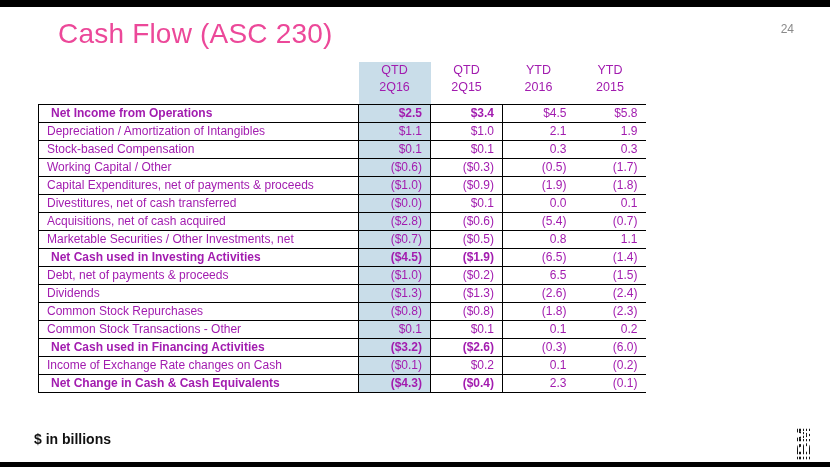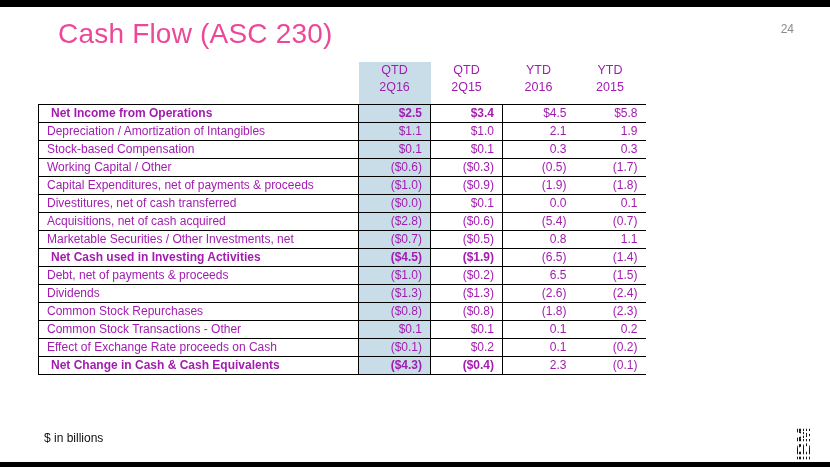--- a/index.html
+++ b/index.html
@@ -43,22 +43,22 @@
     text-align:left;padding-left:9px;
   }
   td.label.bold{padding-left:12px;}
   td.val{text-align:right;}
   td.col0{background:var(--hl);border-right:1px solid #000;margin-left:28px;}
   th.col0{background:var(--hl);}
   td.col1{border-right:1px solid #000;}
   .bold{font-weight:700;}
 
   .footnote{
-    position:absolute;left:44px;top:431px;
-    font-size:12px;color:#111;
+    position:absolute;left:34px;top:431px;
+    font-size:14px;color:#111;font-weight:bold;
   }
   .footer-text{
     position:absolute;left:42px;top:468px;
     font-size:12px;color:#111;
   }
   .ibm-logo{
     position:absolute;right:10px;bottom:16px;
     font-weight:700;font-size:18px;letter-spacing:0;
     transform:rotate(-90deg);transform-origin:center;
     background:repeating-linear-gradient(0deg,#161616 0 1.6px,#ffffff 1.6px 3.2px);
@@ -185,21 +185,28 @@
           <td class="val col3">(2.3)</td>
         </tr>
         <tr>
           <td class="label">Common Stock Transactions - Other</td>
           <td class="val col0">$0.1</td>
           <td class="val col1">$0.1</td>
           <td class="val col2">0.1</td>
           <td class="val col3">0.2</td>
         </tr>
         <tr>
-          <td class="label">Effect of Exchange Rate proceeds on Cash</td>
+          <td class="label bold">Net Cash used in Financing Activities</td>
+          <td class="val col0 bold">($3.2)</td>
+          <td class="val col1 bold">($2.6)</td>
+          <td class="val col2">(0.3)</td>
+          <td class="val col3">(6.0)</td>
+        </tr>
+        <tr>
+          <td class="label">Income of Exchange Rate changes on Cash</td>
           <td class="val col0">($0.1)</td>
           <td class="val col1">$0.2</td>
           <td class="val col2">0.1</td>
           <td class="val col3">(0.2)</td>
         </tr>
         <tr>
           <td class="label bold">Net Change in Cash &amp; Cash Equivalents</td>
           <td class="val col0 bold">($4.3)</td>
           <td class="val col1 bold">($0.4)</td>
           <td class="val col2">2.3</td>

